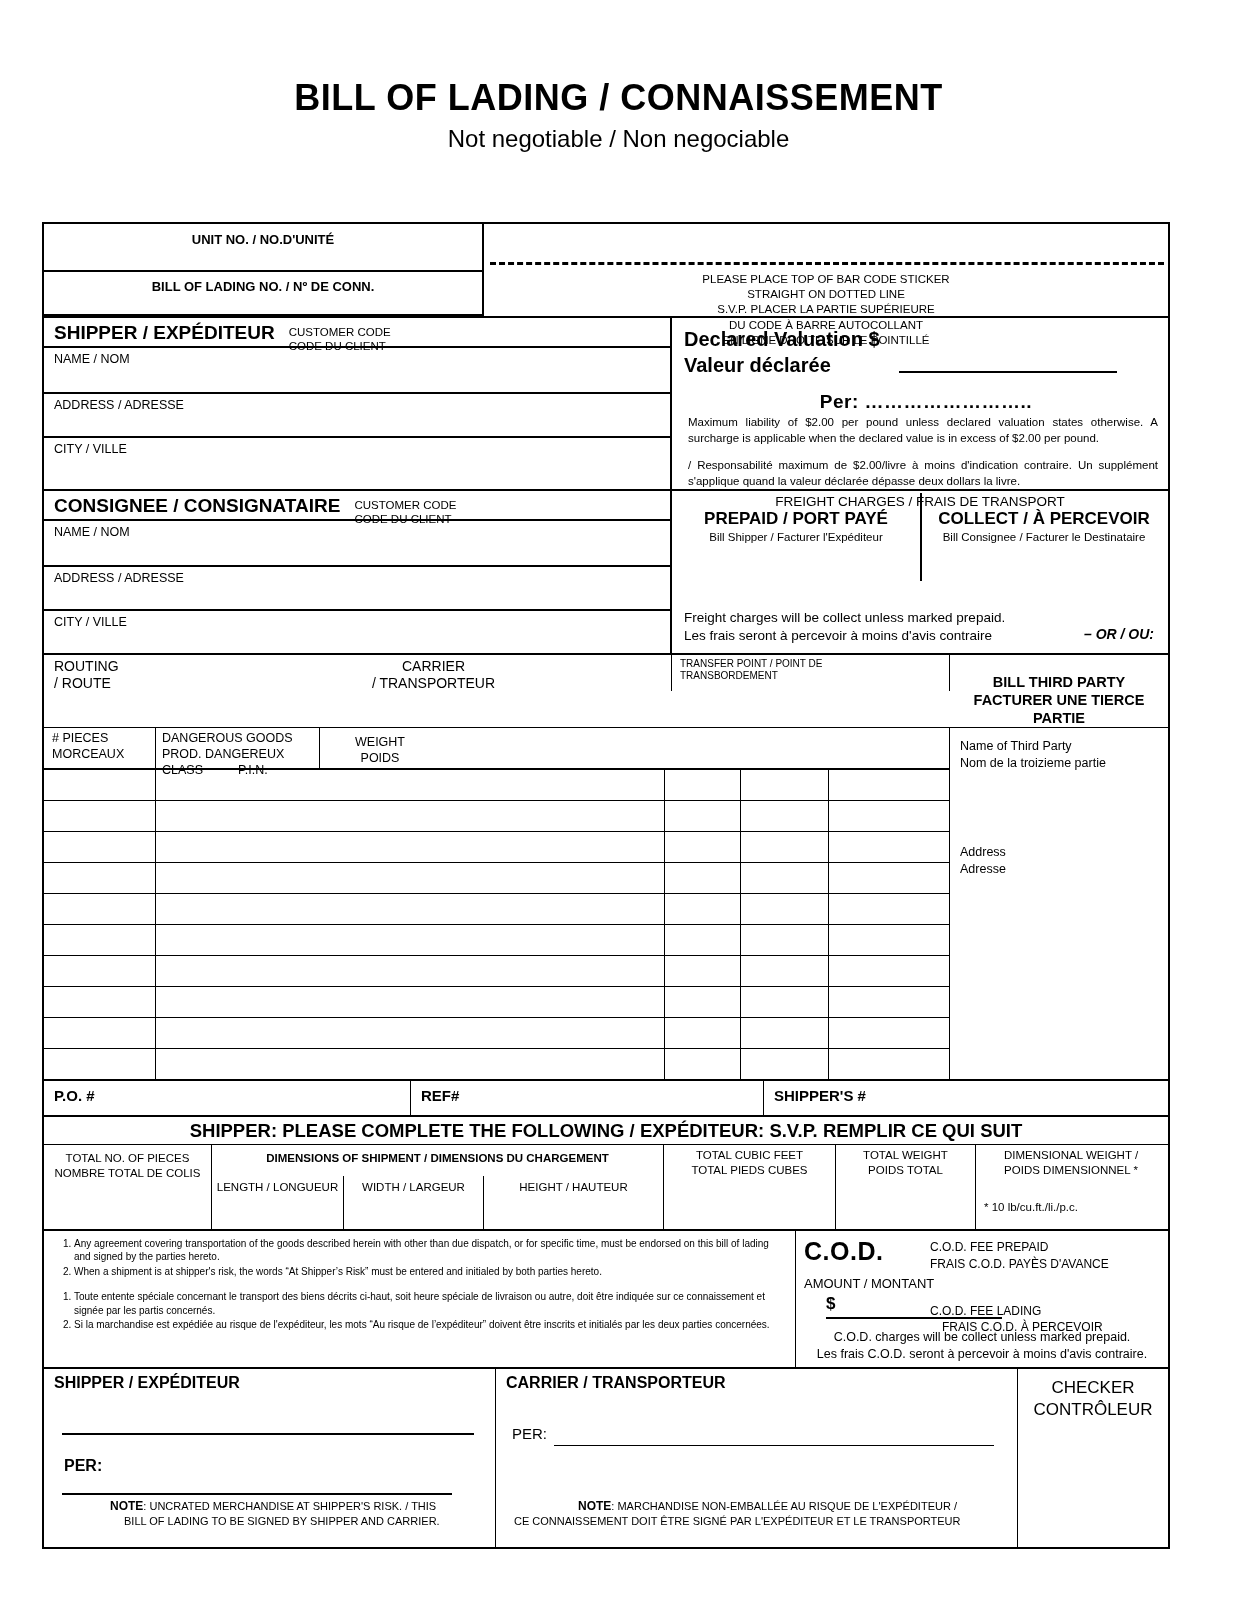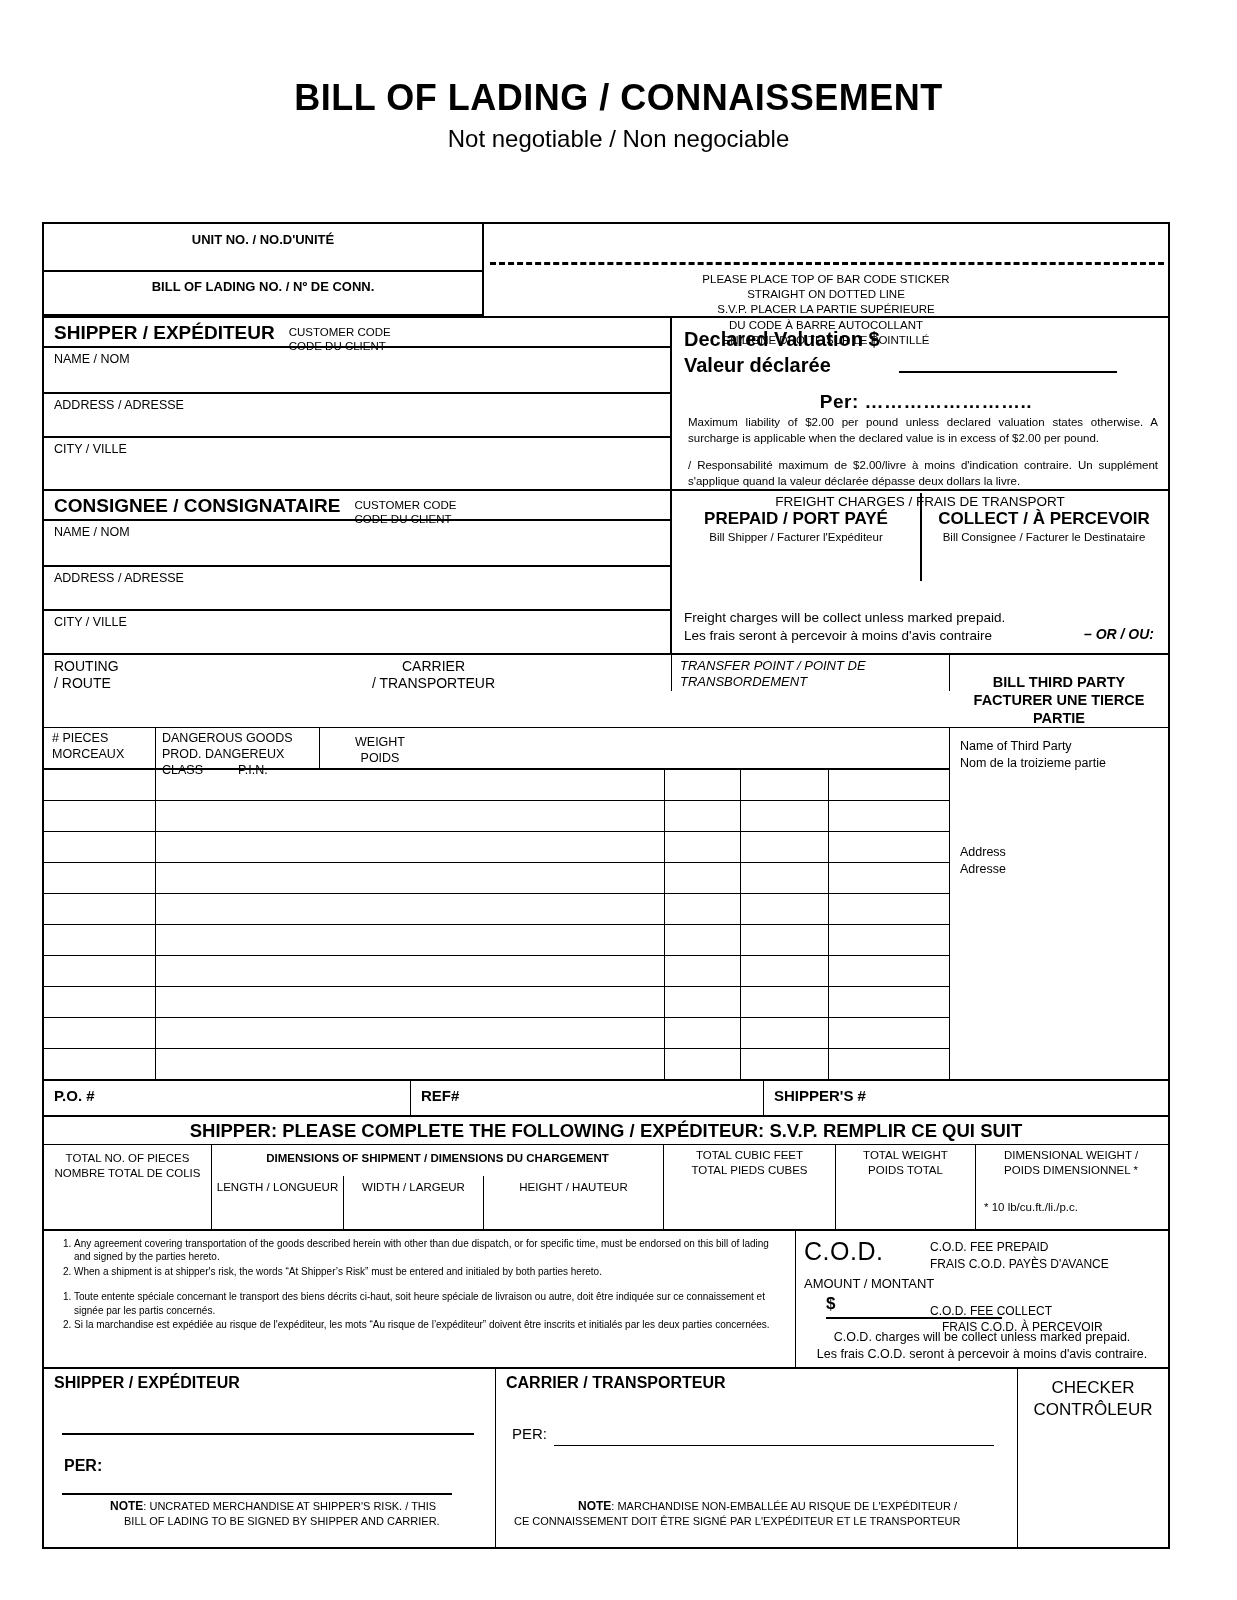--- a/index.html
+++ b/index.html
@@ -183,21 +183,21 @@
     position: absolute;
     right: 14px;
     bottom: 2px;
     font-size: 14px;
     font-weight: bold;
     font-style: italic;
   }
 
   
   .routing { height: 36px; padding: 3px 8px 0 10px; font-size: 14px; line-height: 1.2; }
-  .transfer { height: 36px; padding: 3px 0 0 8px; font-size: 13px; line-height: 1.2; font-style: italic; }
+  .transfer { height: 36px; padding: 3px 0 0 8px; font-size: 10px; line-height: 1.2; }
 
   
   .thirdparty-head {
     text-align: center;
     font-size: 14.5px;
     font-weight: bold;
     line-height: 1.25;
     padding-top: 6px;
     margin-top: 12px;
   }
@@ -230,21 +230,21 @@
   .dim-note { font-size: 11.5px; padding-top: 6px; text-align: left; padding-left: 8px; }
 
   
   .terms { padding: 6px 12px 4px 8px; font-size: 10px; line-height: 1.35; }
   .terms ol { margin: 0; padding-left: 22px; }
   .terms ol li { margin-bottom: 1px; }
   .terms .grp2 { margin-top: 12px; }
 
   
   .cod-wrap { position: relative; padding: 6px 8px 4px 8px; }
-  .cod-big { font-size: 25px; font-weight: normal; letter-spacing: 0.5px; }
+  .cod-big { font-size: 25px; font-weight: bold; letter-spacing: 0.5px; }
   .cod-amount { font-size: 13px; margin-top: 10px; }
   .cod-dollar { font-size: 17px; font-weight: bold; margin: 3px 0 0 22px; }
   .cod-rule { border-bottom: 2px solid #000; width: 176px; margin: 3px 0 0 22px; }
   .cod-right {
     position: absolute;
     right: 8px;
     top: 8px;
     width: 230px;
     font-size: 12px;
     line-height: 1.4;
@@ -578,21 +578,21 @@
         <div class="cod-big">C.O.D.</div>
         <div class="cod-amount">AMOUNT / MONTANT</div>
         <div class="cod-dollar">$</div>
         <div class="cod-rule"></div>
         <div class="cod-right">
           <div>
             <div>C.O.D. FEE PREPAID</div>
             <div>FRAIS C.O.D. PAYÈS D'AVANCE</div>
           </div>
           <div class="blk2">
-            <div>C.O.D. FEE COLLECT</div>
+            <div>C.O.D. FEE LADING</div>
             <div style="padding-left:12px">FRAIS C.O.D. À PERCEVOIR</div>
           </div>
         </div>
         <div class="cod-foot">
           <div>C.O.D. charges will be collect unless marked prepaid.</div>
           <div>Les frais C.O.D. seront à percevoir à moins d'avis contraire.</div>
         </div>
       </div>
     </div>
 

